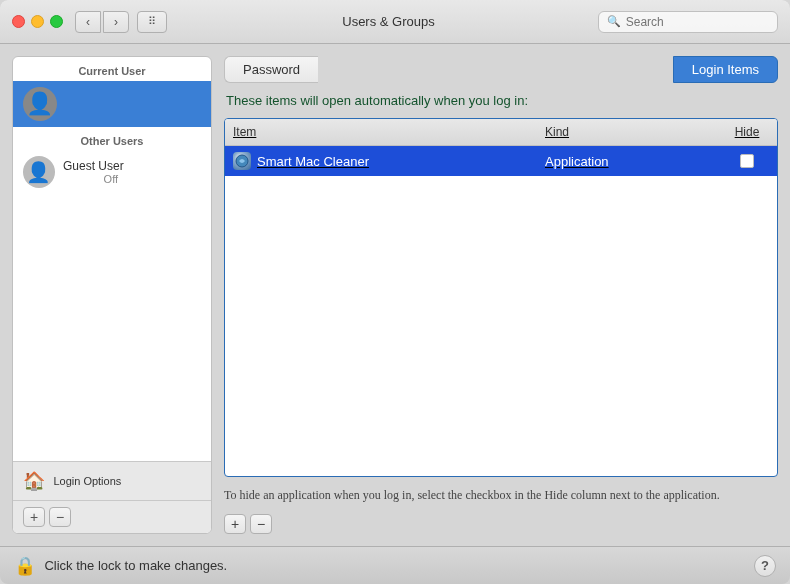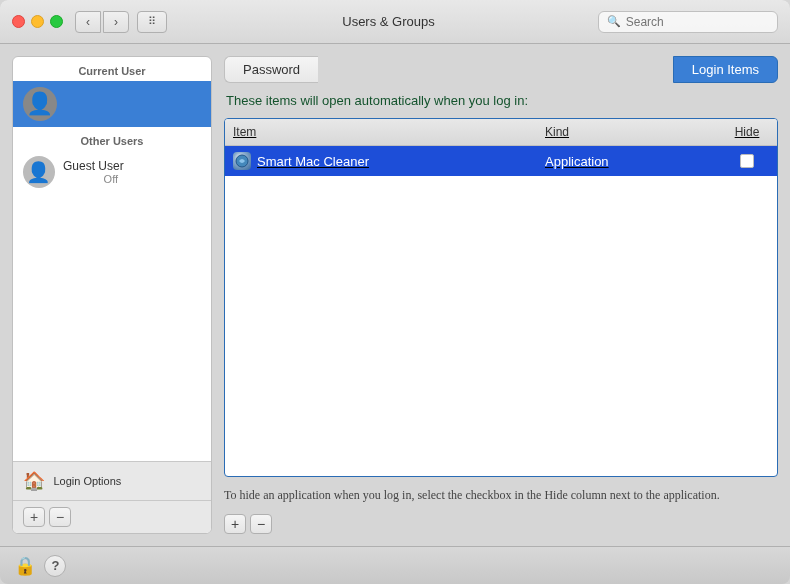--- a/index.html
+++ b/index.html
@@ -458,14 +458,15 @@
     <div class="add-remove-row">
       <div class="ar-btn">+</div>
       <div class="ar-btn">−</div>
     </div>
   </div>
 
 </div>
 
 <div class="bottom-bar">
   <span class="lock-icon-wrap">🔒</span>
+  <span class="lock-text">Click the lock to make changes.</span>
   <div class="help-btn">?</div>
 </div>
 
 </body></html>

